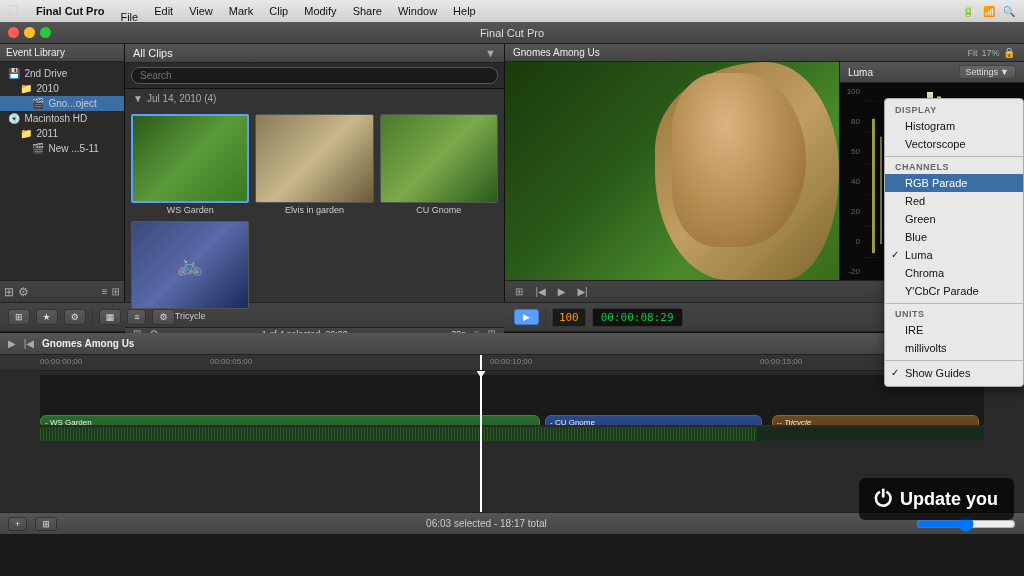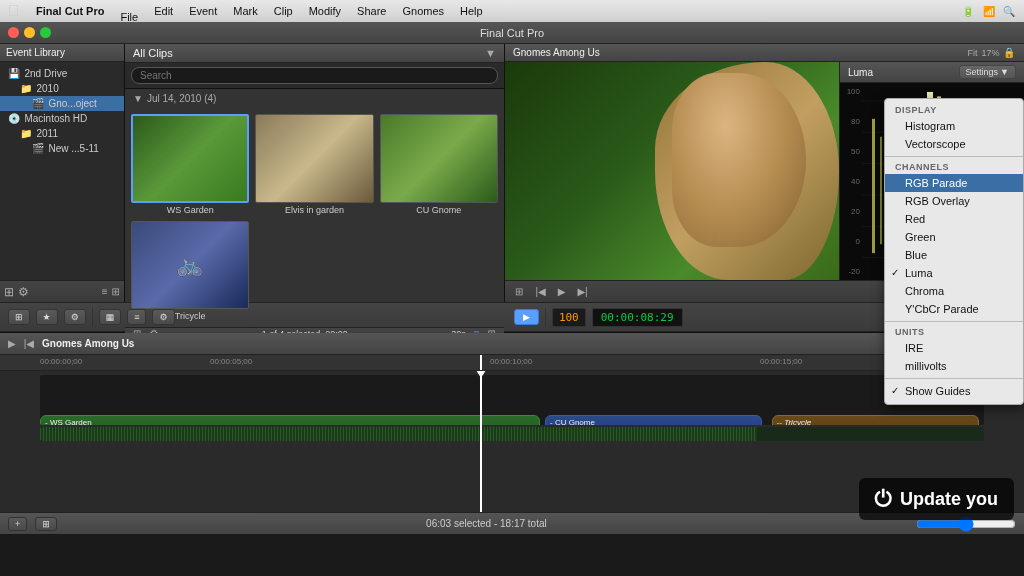--- a/index.html
+++ b/index.html
@@ -99,26 +99,26 @@
     .mon-btn { color: #aaa; font-size: 10px; cursor: pointer; padding: 1px 4px; }
   </style>
 </head>
 <body>
 
 <div id="menubar">
   <span style="font-size:16px;"></span>
   <span style="font-weight:bold;color:#111;font-size:11px;">Final Cut Pro</span>
   <span style="color:#111;font-size:11px;margin-top:11px;">File</span>
   <span style="color:#111;font-size:11px;">Edit</span>
-  <span style="color:#111;font-size:11px;">Event</span>
+  <span style="color:#111;font-size:11px;">View</span>
   <span style="color:#111;font-size:11px;">Mark</span>
   <span style="color:#111;font-size:11px;">Clip</span>
   <span style="color:#111;font-size:11px;">Modify</span>
   <span style="color:#111;font-size:11px;">Share</span>
-  <span style="color:#111;font-size:11px;">Gnomes</span>
+  <span style="color:#111;font-size:11px;">Window</span>
   <span style="color:#111;font-size:11px;">Help</span>
   <div class="right-icons">
     <span>🔋</span>
     <span>📶</span>
     <span>🔍</span>
   </div>
 </div>
 
 <div id="titlebar" style="position:relative;background:linear-gradient(to bottom,#555,#444);height:22px;display:flex;align-items:center;justify-content:center;border-bottom:1px solid #222;">
   <div class="traffic-lights">
@@ -300,23 +300,20 @@
           </div>
           <div class="dropdown-item">
             <span>Vectorscope</span>
           </div>
           <div class="dropdown-divider"></div>
           <div class="dropdown-section-header">CHANNELS</div>
           <div class="dropdown-item active">
             <span>RGB Parade</span>
           </div>
           <div class="dropdown-item">
-            <span>RGB Overlay</span>
-          </div>
-          <div class="dropdown-item">
             <span>Red</span>
           </div>
           <div class="dropdown-item">
             <span>Green</span>
           </div>
           <div class="dropdown-item">
             <span>Blue</span>
           </div>
           <div class="dropdown-item checked">
             <span>Luma</span>

